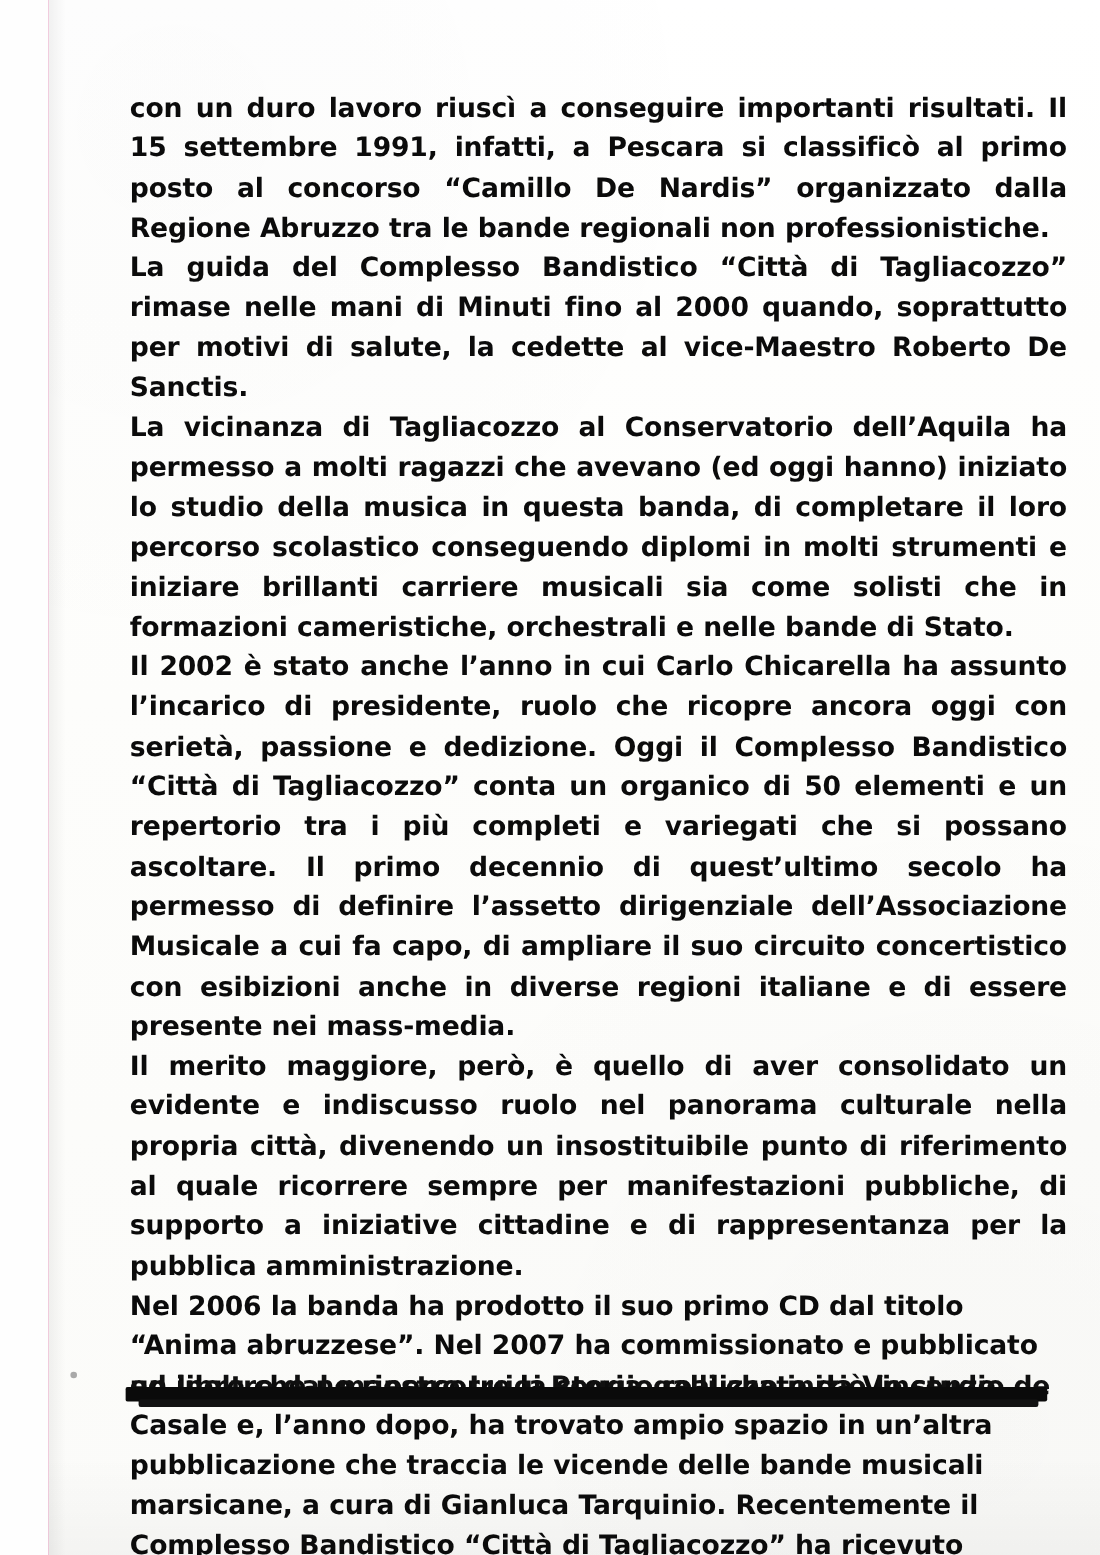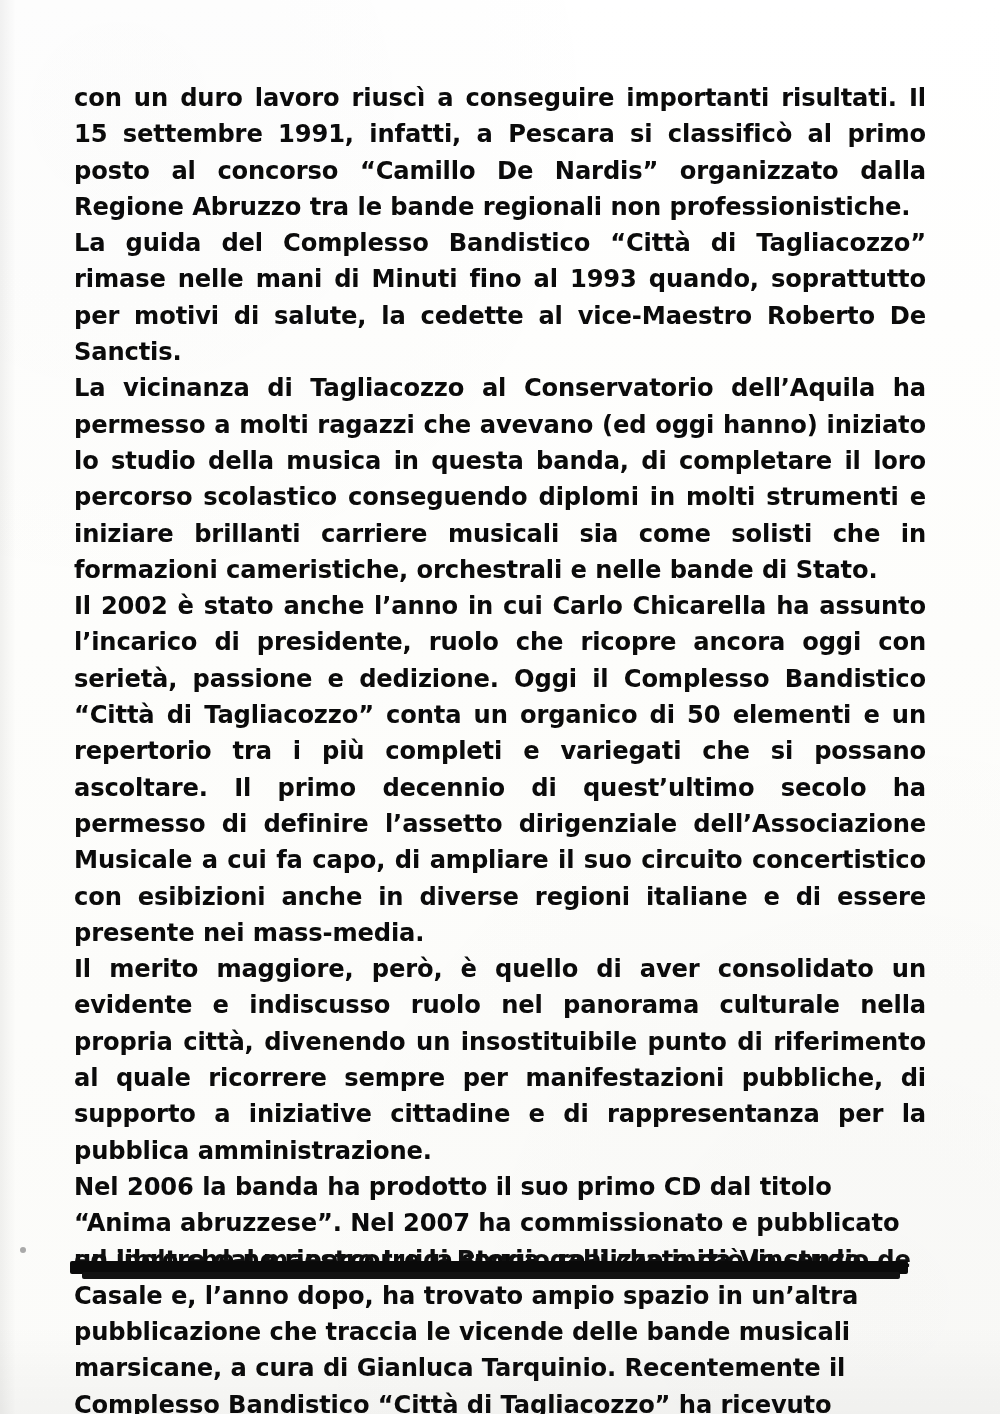--- a/index.html
+++ b/index.html
@@ -11,20 +11,21 @@
     height: 1414px;
     background: #fefefe;
     font-family: "Liberation Serif", serif;
     overflow: hidden;
     position: relative;
   }
   .page {
     position: absolute;
     inset: 0;
     background: #ec4899;
+    margin-left: 44px;
   }
   .page-texture {
     position: absolute;
     inset: 0;
     background:
       radial-gradient(circle at 12% 8%, rgba(0,0,0,0.012) 0%, rgba(0,0,0,0) 35%),
       radial-gradient(circle at 88% 92%, rgba(0,0,0,0.015) 0%, rgba(0,0,0,0) 40%),
       linear-gradient(180deg, #ffffff 0%, #fdfdfb 45%, #fbfbf9 100%);
     pointer-events: none;
   }
@@ -121,21 +122,21 @@
 </head>
 <body>
 
 <div class="page">
   <div class="page-texture"></div>
   <div class="scan-shadow-left"></div>
   <div class="scan-shadow-bottom"></div>
 
   <div class="text-column">
     <p class="para">con un duro lavoro riuscì a conseguire importanti risultati. Il 15 settembre 1991, infatti, a Pescara si classificò al primo posto al concorso “Camillo De Nardis” organizzato dalla Regione Abruzzo tra le bande regionali non professionistiche.</p>
-    <p class="para">La guida del Complesso Bandistico “Città di Tagliacozzo” rimase nelle mani di Minuti fino al 1993 quando, soprattutto per motivi di salute, la cedette al vice-Maestro Roberto De Sanctis.</p>
+    <p class="para">La guida del Complesso Bandistico “Città di Tagliacozzo” rimase nelle mani di Minuti fino al 2000 quando, soprattutto per motivi di salute, la cedette al vice-Maestro Roberto De Sanctis.</p>
     <p class="para">La vicinanza di Tagliacozzo al Conservatorio dell’Aquila ha permesso a molti ragazzi che avevano (ed oggi hanno) iniziato lo studio della musica in questa banda, di completare il loro percorso scolastico conseguendo diplomi in molti strumenti e iniziare brillanti carriere musicali sia come solisti che in formazioni cameristiche, orchestrali e nelle bande di Stato.</p>
     <p class="para">Il 2002 è stato anche l’anno in cui Carlo Chicarella ha assunto l’incarico di presidente, ruolo che ricopre ancora oggi con serietà, passione e dedizione. Oggi il Complesso Bandistico “Città di Tagliacozzo” conta un organico di 50 elementi e un repertorio tra i più completi e variegati che si possano ascoltare. Il primo decennio di quest’ultimo secolo ha permesso di definire l’assetto dirigenziale dell’Associazione Musicale a cui fa capo, di ampliare il suo circuito concertistico con esibizioni anche in diverse regioni italiane e di essere presente nei mass-media.</p>
     <p class="para">Il merito maggiore, però, è quello di aver consolidato un evidente e indiscusso ruolo nel panorama culturale nella propria città, divenendo un insostituibile punto di riferimento al quale ricorrere sempre per manifestazioni pubbliche, di supporto a iniziative cittadine e di rappresentanza per la pubblica amministrazione.</p>
     <p class="para last-left">Nel 2006 la banda ha prodotto il suo primo CD dal titolo “Anima abruzzese”. Nel 2007 ha commissionato e pubblicato un libro che ne ripercorre la storia, realizzato da Vincenzo Casale e, l’anno dopo,  ha trovato ampio spazio in un’altra pubblicazione che traccia le vicende delle bande musicali marsicane, a cura di Gianluca Tarquinio. Recentemente il Complesso Bandistico “Città di Tagliacozzo” ha ricevuto l’importante riconoscimento come Gruppo di Musica Popolare e Amatoriale di interesse nazionale,</p>
   </div>
 
   <div class="edge-mark"></div>
 
   <div class="strike-band">
     <p class="cut-text">ed inoltre dal maestro Luigi Poggiogalli che iniziò lo studio della</p>

